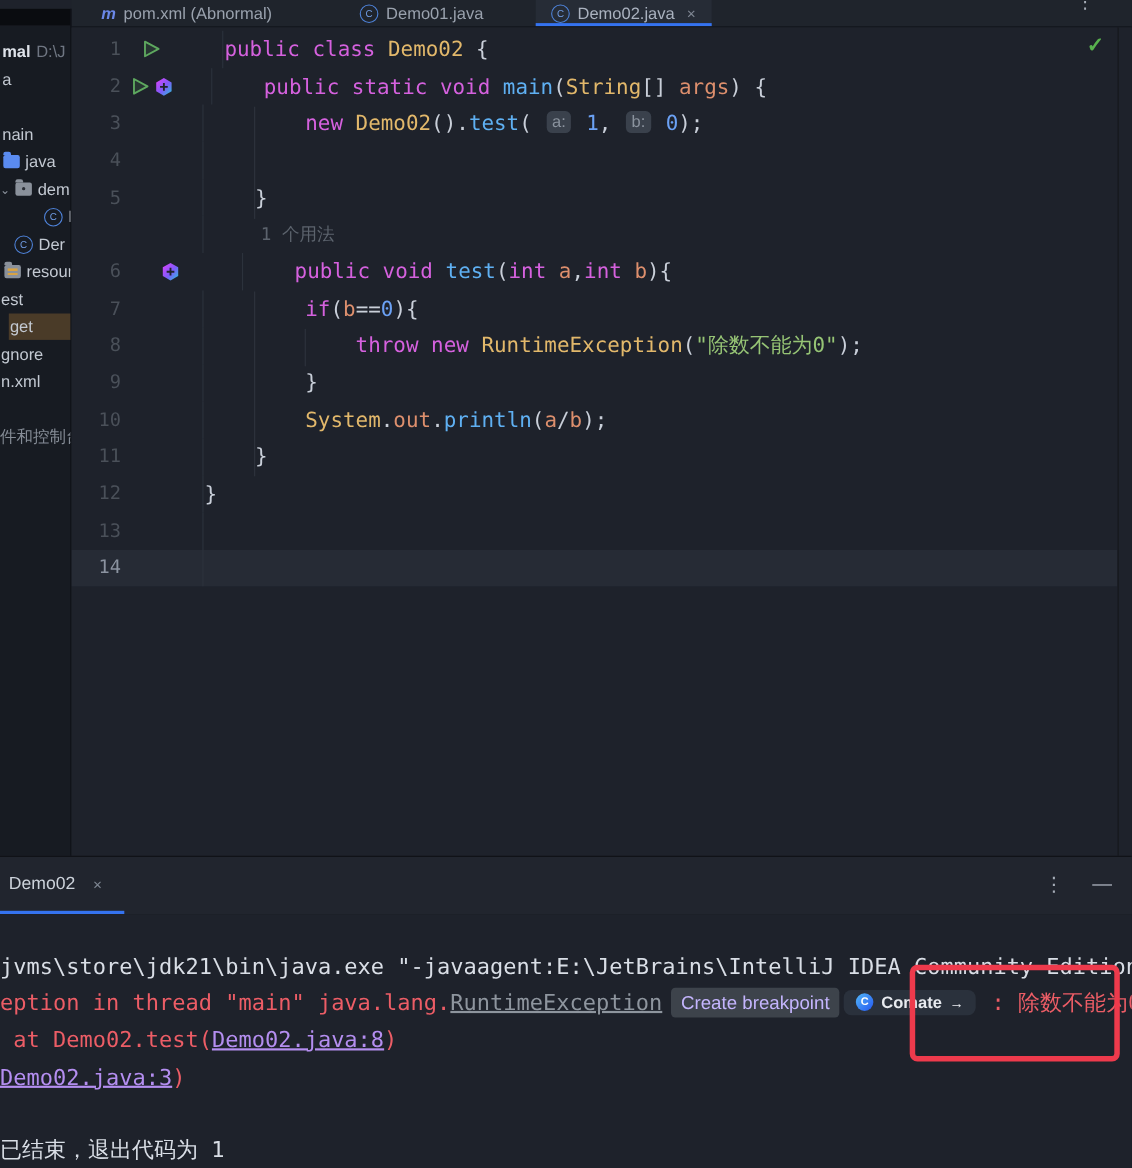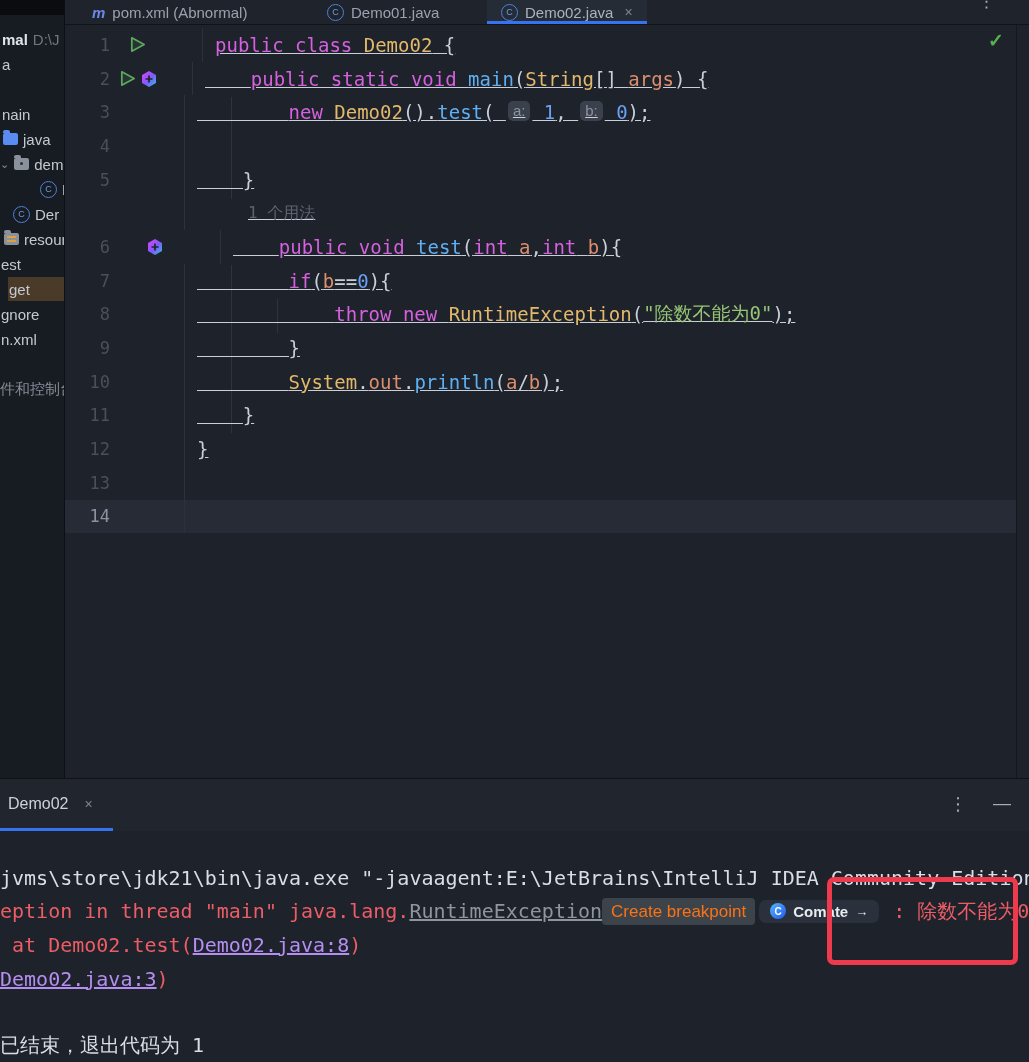--- a/index.html
+++ b/index.html
@@ -14,21 +14,21 @@
        color:#9aa2ae;font-size:15px;white-space:nowrap;cursor:default;}
   .tab.active{background:#262c36;color:#aab2bf;}
   .tab.active::after{content:"";position:absolute;left:0;right:0;bottom:0;height:3px;background:#3573f0;}
   .tab .close{color:#7d8591;font-size:14px;margin-left:4px;}
   .cls-icon{display:inline-flex;width:15px;height:15px;border:1.6px solid #4e82d8;border-radius:50%;
             color:#6f9ae0;font-size:9px;align-items:center;justify-content:center;flex:0 0 auto;}
   .mvn-icon{color:#6b88e8;font-style:italic;font-weight:bold;font-size:15px;}
   .tab-kebab{position:absolute;right:34px;top:-9px;color:#a6adb8;font-size:17px;}
 
   
-  .proj{position:absolute;left:0;top:0;width:64px;height:778px;background:#171b22;overflow:hidden;
+  .proj{position:absolute;left:0;top:8px;width:64px;height:778px;background:#171b22;overflow:hidden;
         border-right:1px solid #0d0f14;text-align:center;}
   .proj-top{position:absolute;left:0;top:0;width:64px;height:15px;background:#0a0c10;}
   .tree-row{position:absolute;height:24px;display:flex;align-items:center;white-space:nowrap;
             color:#c3c9d2;font-size:15px;gap:5px;}
   .tree-row.selected{left:0 !important;width:64px;background:#4a3b28;padding-left:1px;margin-left:8px;}
   .tree-bold{font-weight:bold;color:#dfe3ea;}
   .tree-suffix{color:#6f7682;}
   .tree-muted{color:#858c96;}
   .chev{color:#8a919b;font-size:11px;}
   .fold{display:inline-block;width:15px;height:12px;border-radius:2px;position:relative;flex:0 0 auto;}
@@ -44,21 +44,21 @@
   .editor{position:absolute;left:65px;top:25px;width:951px;height:753px;background:#1e222b;overflow:hidden;}
   .code-wrap{position:absolute;left:0;top:3px;width:100%;}
   .code-line{position:relative;height:33.7px;display:flex;align-items:center;}
   .code-line.current{background:#262b35;}
   .ln{flex:0 0 45px;text-align:right;color:#4a5059;font-size:17px;}
   .code-line.current .ln{color:#8b93a0;}
   .gut{flex:0 0 74px;display:flex;align-items:center;height:100%;}
   .gut.g-run{padding-left:18px;}
   .gut.g-run-comate{padding-left:8px;gap:3px;}
   .gut.g-comate{padding-left:36px;}
-  .codetxt{flex:1;border-left:1px solid #2c323c;padding-left:12px;font-size:19px;white-space:pre;color:#c9cfd9;height:100%;display:flex;align-items:center;text-decoration:underline;}
+  .codetxt{flex:1;border-left:1px solid #2c323c;padding-left:1px;font-size:19px;white-space:pre;color:#c9cfd9;height:100%;display:flex;align-items:center;}
   .tk-kw{color:#d561de;}
   .tk-cls{color:#e2b86b;}
   .tk-fn{color:#5fb0f2;}
   .tk-prm{color:#dd8f6d;}
   .tk-num{color:#6ba1f4;}
   .tk-str{color:#96c475;}
   .tk-pln{color:#c9cfd9;}
   .tk-inlay{color:#5c636d;font-size:16px;margin-left:51px;}
   .param-hint{display:inline-block;background:#3a414c;color:#8b939e;font-size:15px;line-height:20px;
       font-family:"Liberation Sans",sans-serif;border-radius:5px;padding:0 5px;margin:0 2px;transform:translateY(-1px);}
@@ -75,22 +75,22 @@
   .run-underline{position:absolute;left:0;bottom:0;width:113px;height:3px;background:#3573f0;}
   .run-icons{position:absolute;right:18px;top:0;height:49px;display:flex;align-items:center;gap:26px;color:#a6adb8;font-size:18px;}
 
   .console{position:absolute;left:0;top:831px;width:1029px;height:231px;background:#1e222b;overflow:hidden;}
   .con-wrap{position:absolute;left:0;top:30px;width:1029px;}
   .con-line{height:33.6px;display:flex;align-items:center;font-size:20px;white-space:pre;}
   .cs-out{color:#d9dee6;}
   .cs-err{color:#ec5d66;}
   .cs-lg{color:#8e959e;text-decoration:underline;}
   .cs-lp{color:#b48ef0;text-decoration:underline;}
-  .chip{display:inline-block;background:#3d434b;color:#f97316;font-size:17px;line-height:27px;
-        font-family:"Liberation Sans",sans-serif;border-radius:4px;padding:0 9px;margin:0 2px 0 0;white-space:nowrap;}
+  .chip{display:inline-block;background:#3d434b;color:#c4b5fd;font-size:17px;line-height:27px;
+        font-family:"Liberation Sans",sans-serif;border-radius:4px;padding:0 9px;margin:0 2px 0 8px;white-space:nowrap;}
   .comate{display:inline-flex;align-items:center;gap:7px;background:#2a313c;border-radius:7px;
           padding:3px 11px;margin:0 2px;font-family:"Liberation Sans",sans-serif;}
   .comate .logo{width:16px;height:16px;border-radius:50%;background:linear-gradient(135deg,#53b9f9,#2456f0);
           display:inline-flex;align-items:center;justify-content:center;color:#fff;font-size:10px;font-weight:bold;}
   .comate .lbl{color:#e8ebf0;font-size:15px;font-weight:bold;}
   .comate .arrow{color:#e8ebf0;font-size:13px;}
 
   .annot{position:absolute;left:827px;top:877px;width:181px;height:78px;border:5px solid #ee3a4c;
          border-radius:7px;pointer-events:none;}
 

